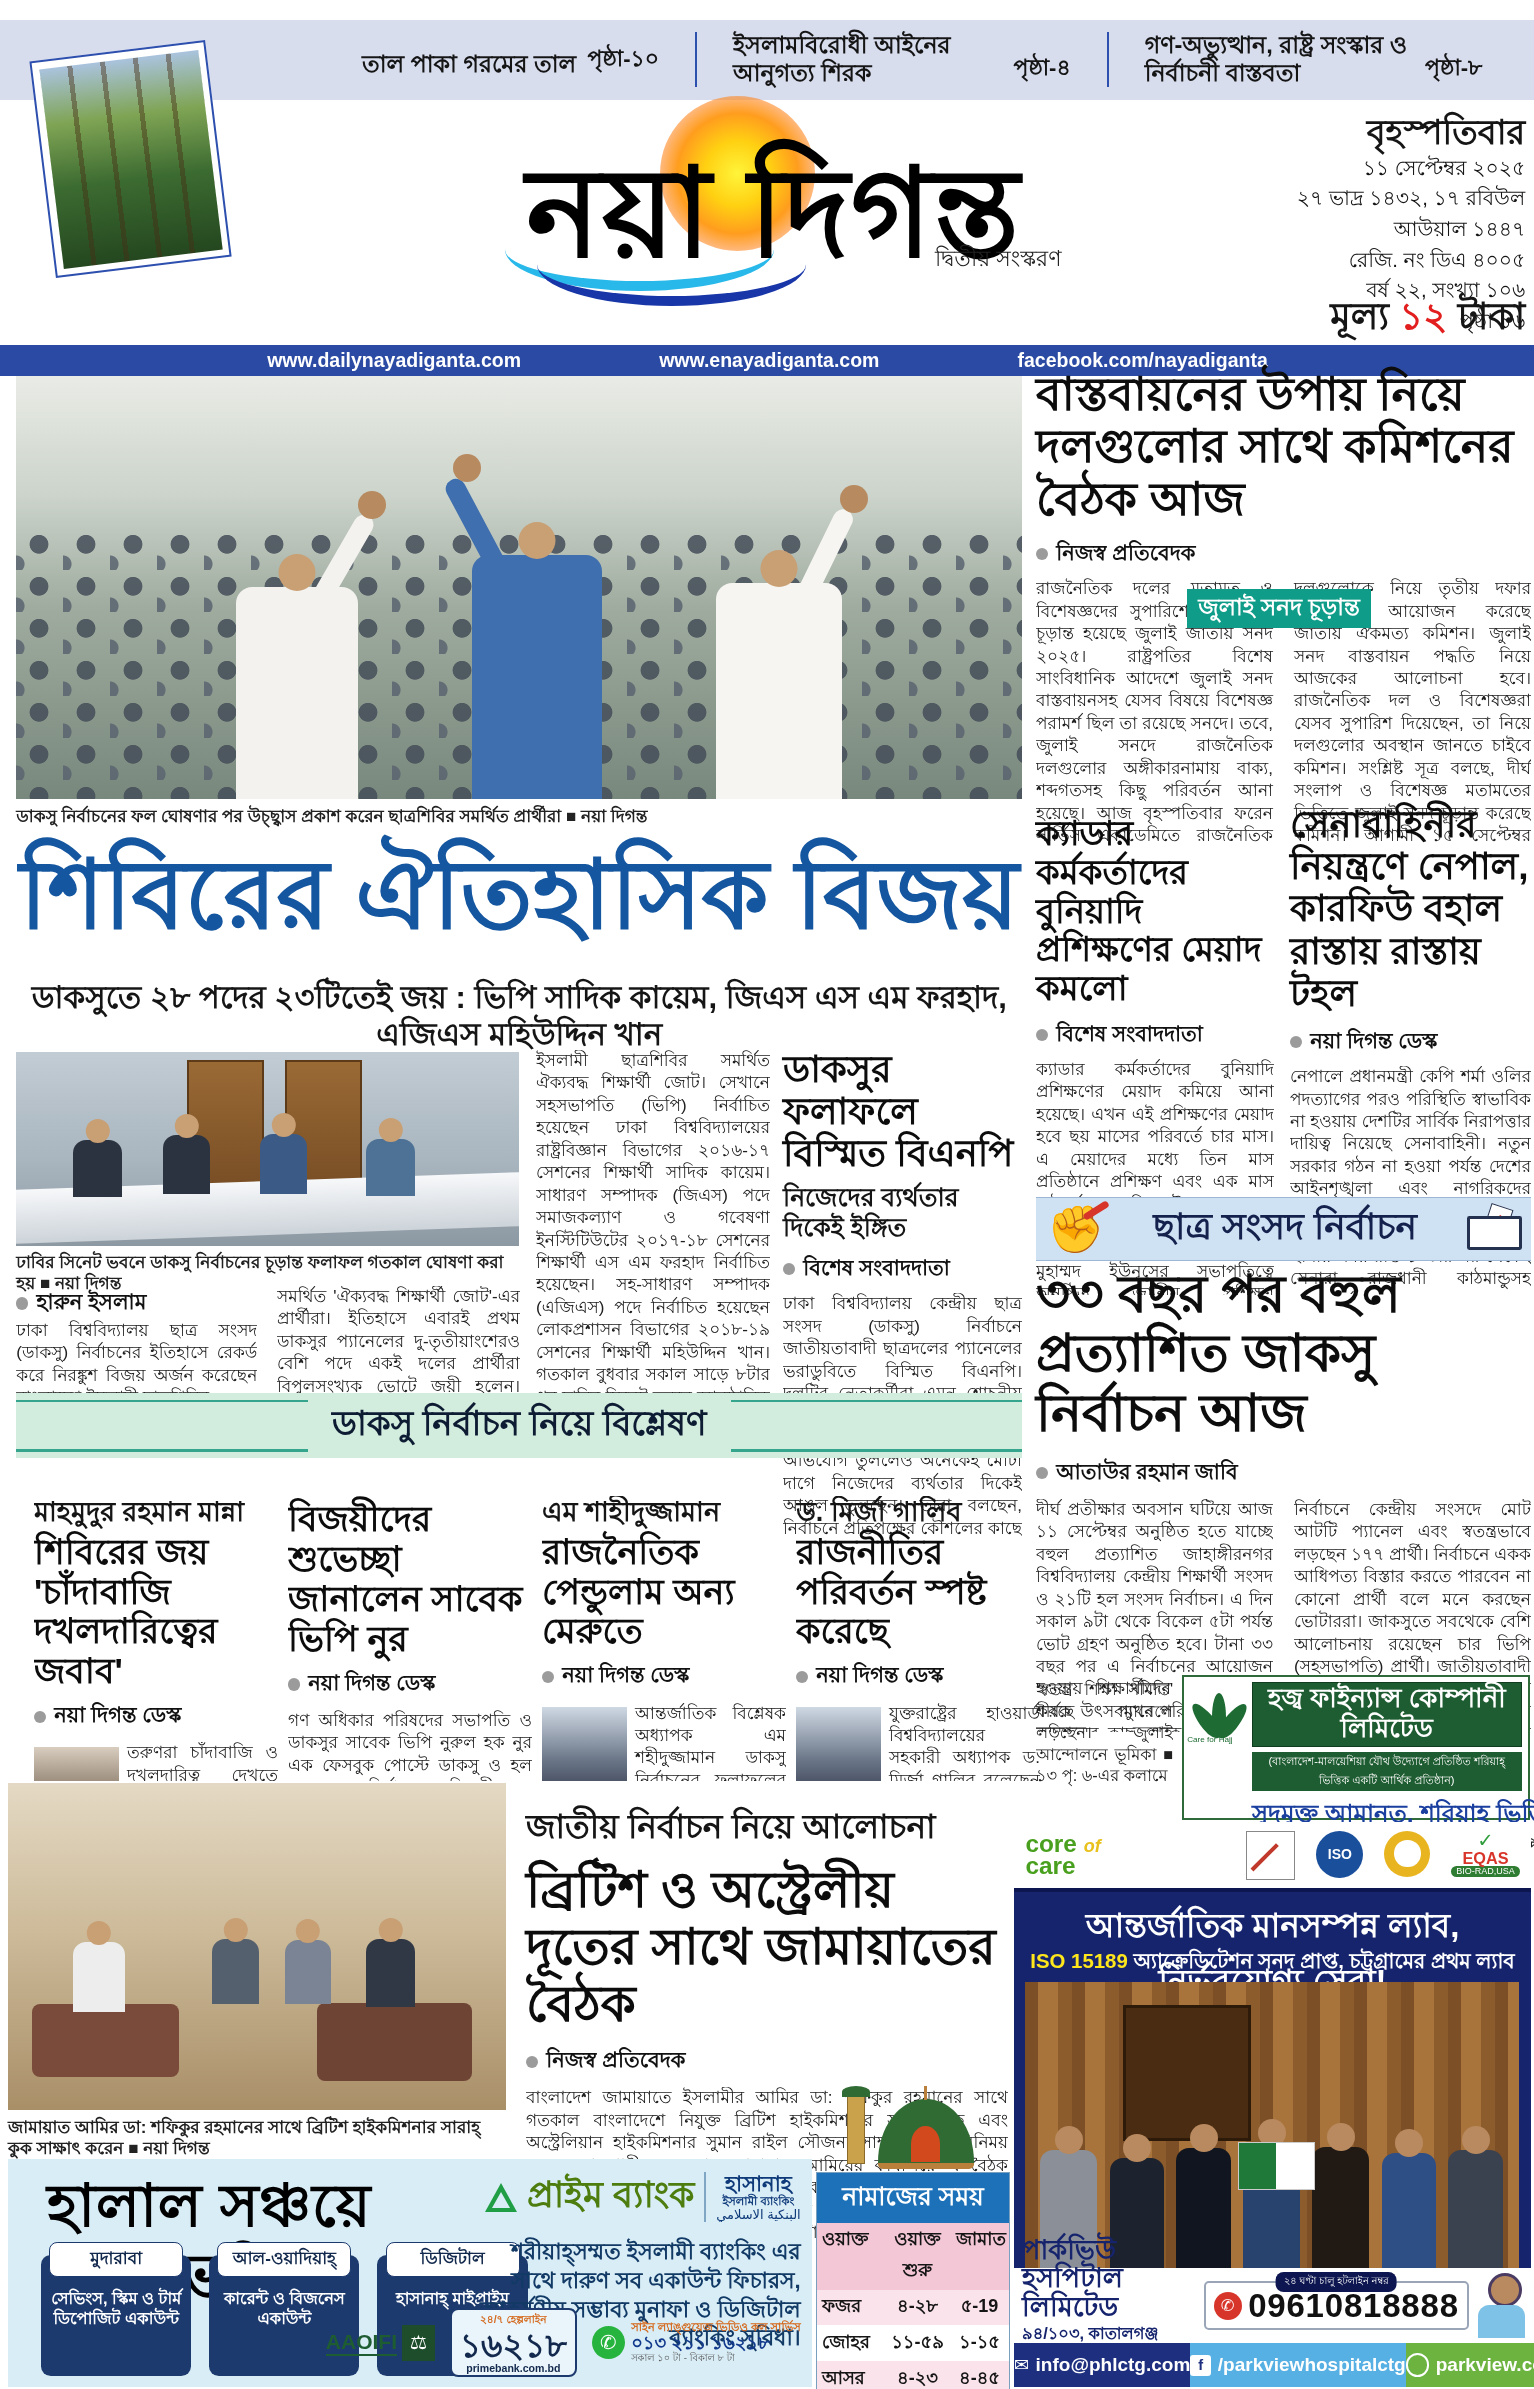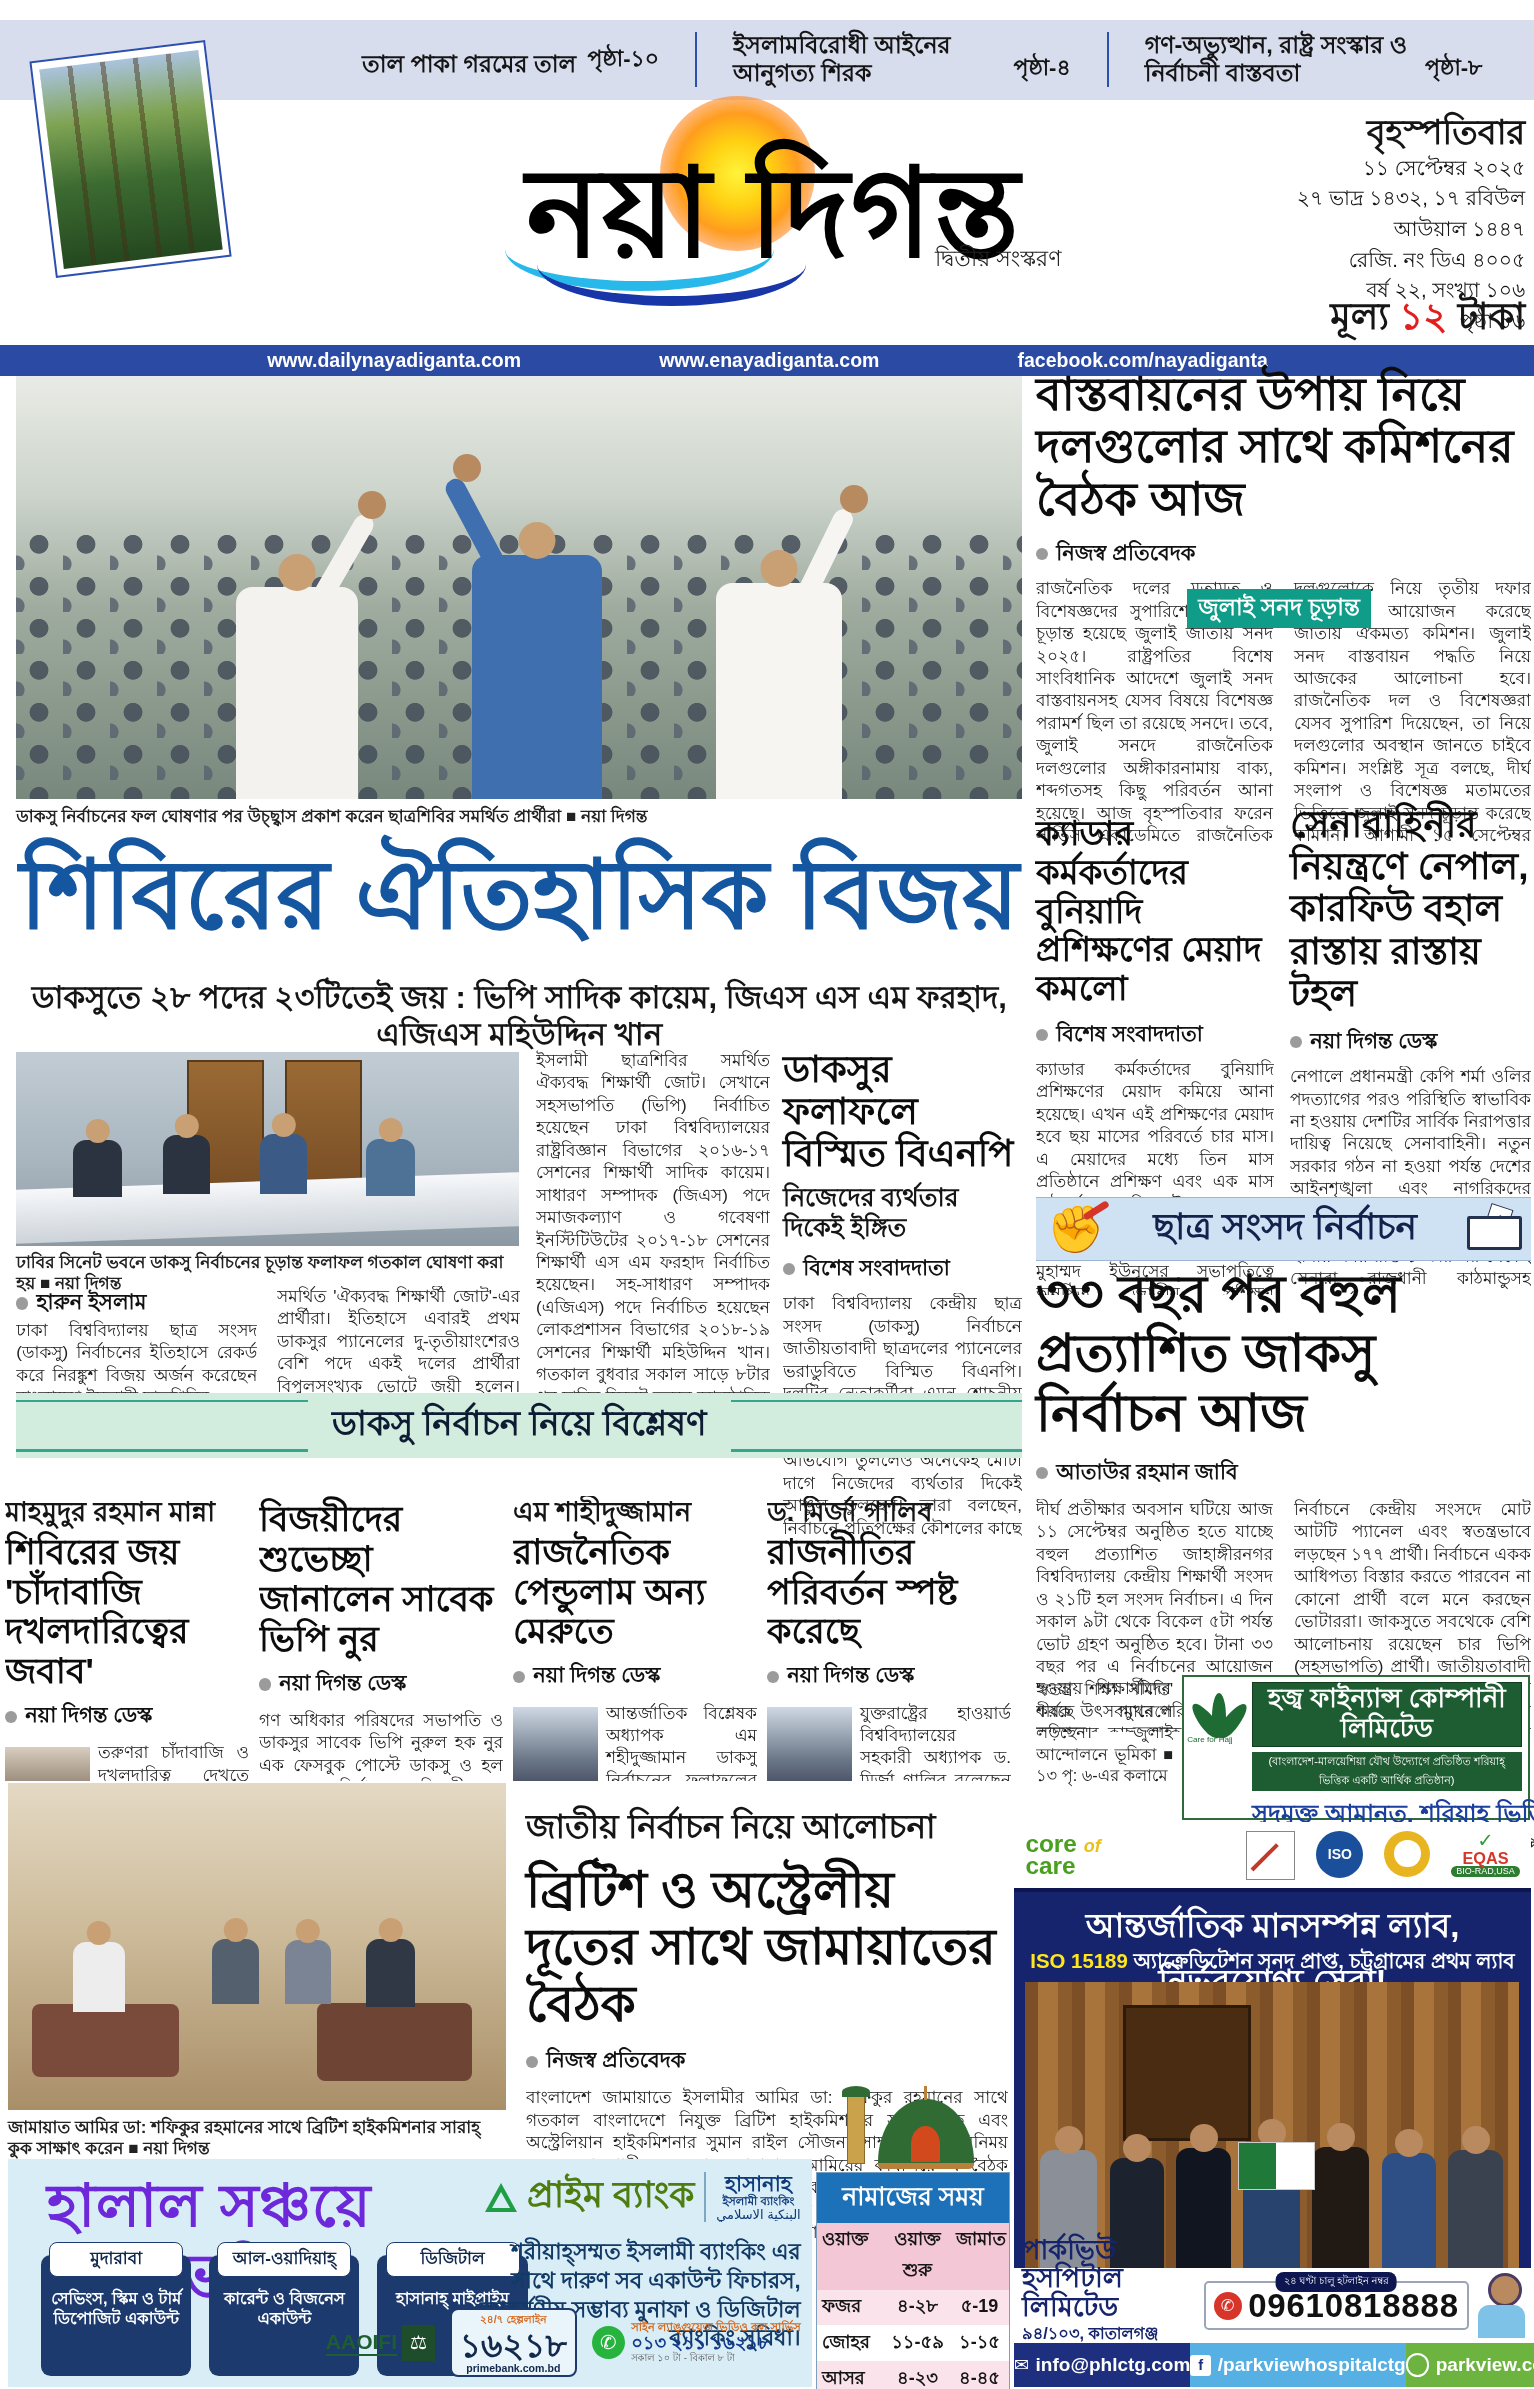--- a/index.html
+++ b/index.html
@@ -130,39 +130,39 @@
   .hajj-addr{text-align:center;font-size:12.6px;font-weight:bold;color:#222;margin-top:2.4px;white-space:nowrap}
   .hajj-web{width:212px;margin:3.3px auto 0;background:#e02020;color:#fff;text-align:center;
      font-size:19.5px;font-weight:bold;padding:2.4px 0}
 
   
   .an-band{left:16.3px;top:1393px;width:1006px;height:65px;background:#d2ecdd;
      display:flex;align-items:center;justify-content:center}
   .an-band::before,.an-band::after{content:"";position:absolute;left:0;right:0;height:2.4px;background:#35a58d}
   .an-band::before{top:6.5px}.an-band::after{bottom:6.5px}
   .an-band .bt{font-size:34px;font-weight:bold;color:#0d1b33;background:#d2ecdd;padding:0 24.4px;z-index:1}
-  .an-row{left:5px;top:1496px;width:1006px;height:285px;display:flex;gap:10px}
+  .an-row{left:34px;top:1496px;width:1006px;height:285px;display:flex;gap:10px}
   .an-item{flex:1;overflow:hidden;position:relative}
   .an-name{font-size:27px;font-weight:bold;line-height:1.2}
   .an-h{font-size:35px;margin-top:3.3px}
   .an-body{margin-top:8.1px}
   .portrait{float:left;width:85px;height:96px;margin:4.9px 8.1px 1.6px 0;
      background:linear-gradient(180deg,#d8cdbf 0%,#7e6d5c 55%,#3c3a44 100%)}
   .portrait.b{background:linear-gradient(180deg,#cfd9e4 0%,#6b7688 55%,#2e3748 100%)}
 
   
   .meet-caption{left:8.1px;top:2117px;width:498px}
   .jamaat{left:526px;top:1801px;width:482px;height:335px}
   .jamaat .kick{font-size:33px;font-weight:bold}
   .jamaat .h{font-size:50px;margin-top:4.9px}
   .jamaat .byline{margin:11.4px 0 8.1px}
 
   
   .prime{left:8.1px;top:2159px;width:804px;height:228px;background:#d9edf6;overflow:hidden}
-  .prime-head{position:absolute;left:39px;top:13px;font-size:59px;font-weight:bold;color:#6d28d9;
+  .prime-head{position:absolute;left:39px;top:13px;font-size:59px;font-weight:bold;color:#000000;
      line-height:1.18;letter-spacing:0.8px}
   .pcards{position:absolute;left:33px;bottom:11.4px;display:flex;gap:18px}
   .pcard{width:134px;background:#1d3a6e;border-radius:9.8px;padding:33px 8.1px 9.8px;position:relative;min-height:78px}
   .pcard .tag{position:absolute;left:8.1px;right:8.1px;top:-13px;background:#fff;border:1.6px solid #1d3a6e;
      border-radius:8.1px;text-align:center;font-size:17px;font-weight:bold;color:#12294d;padding:2.4px 0}
   .pcard .bd{color:#fff;font-size:16.3px;font-weight:bold;text-align:center;line-height:1.25}
   .prime-right{position:absolute;right:11.4px;top:8.1px;width:326px;text-align:right}
   .prime-logo-row{display:flex;align-items:center;justify-content:flex-end;gap:9.8px}
   .tri{width:0;height:0;border-left:16.3px solid transparent;border-right:16.3px solid transparent;
      border-bottom:29px solid #1f9e46;position:relative}

